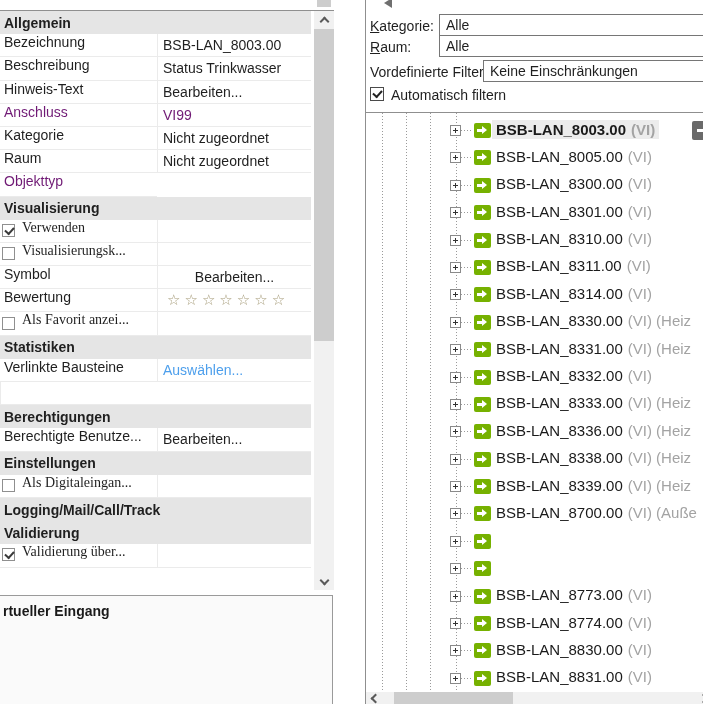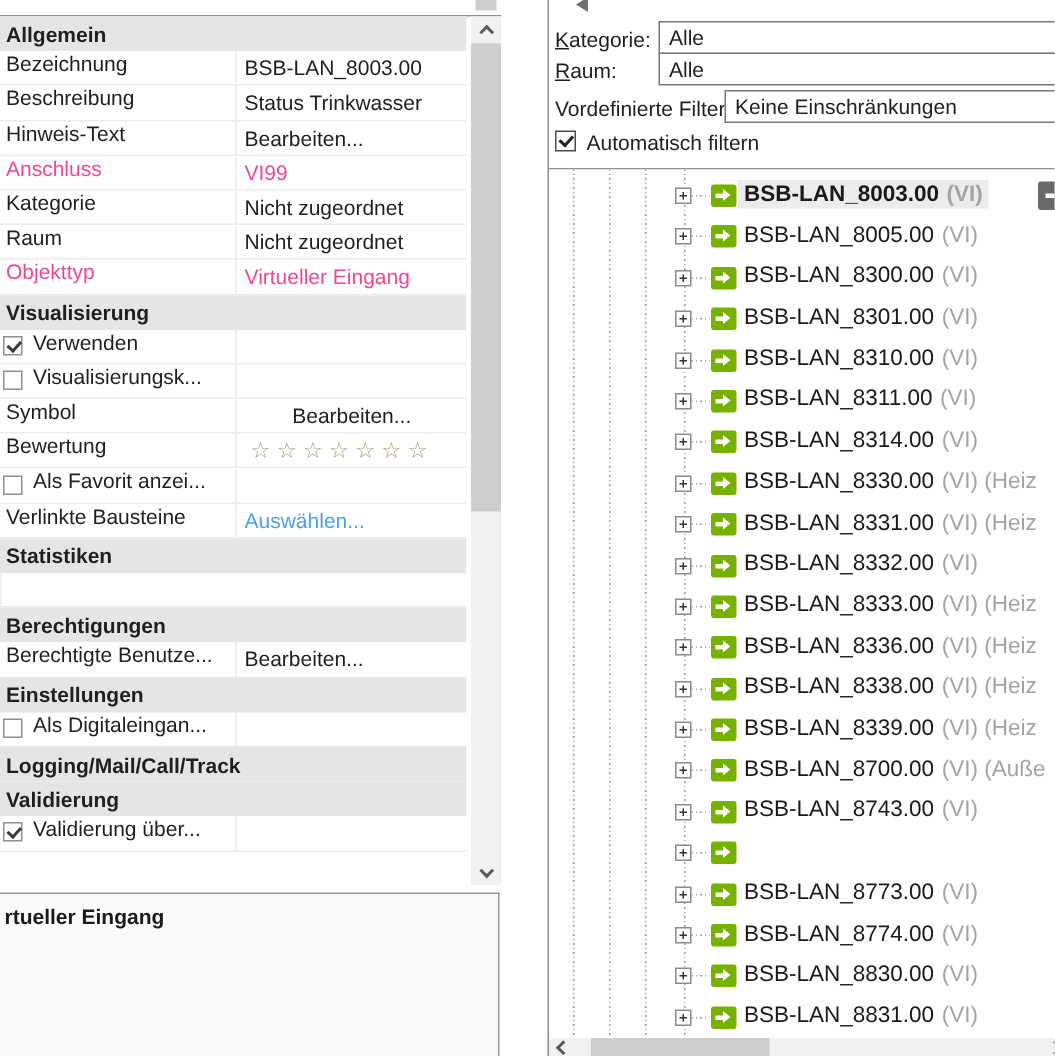--- a/index.html
+++ b/index.html
@@ -15,25 +15,25 @@
   
   .pg-topline{position:absolute;left:0;top:10px;width:334px;height:1px;background:#8f8f8f;}
   .pg-top-artifact{position:absolute;left:317px;top:0;width:14px;height:7px;background:#cdcdcd;}
   #property-grid{position:absolute;left:0;top:11px;width:311px;height:580px;overflow:hidden;background:#fff;}
   .prow{height:23.2px;display:flex;align-items:center;}
   .prow.header{background:#e5e5e5;font-weight:bold;padding-left:4px;}
   .prow .lcell{width:157px;height:100%;display:flex;align-items:flex-start;padding-left:4px;
                border-bottom:1px solid #ebebeb;position:relative;white-space:nowrap;overflow:hidden;}
   .prow .vcell{flex:1;height:100%;display:flex;align-items:center;padding-left:5px;
                border-bottom:1px solid #ebebeb;border-left:1px solid #ebebeb;white-space:nowrap;overflow:hidden;}
-  .prow.disabled .lcell,.prow.disabled .vcell{color:#ec4899;}
+  .prow.disabled .lcell,.prow.disabled .vcell{color:#701a75;}
   .vcell.center{justify-content:center;padding-left:0;}
   .vcell.link{color:var(--link-blue,#4d9fec);}
   .vcell.stars{color:var(--star,#a79d7b);font-size:15px;letter-spacing:4px;padding-left:9px;}
-  .lcell.with-cb{padding-left:22px;}
+  .lcell.with-cb{padding-left:22px;font-family:Liberation Serif, serif;}
   .cb{position:absolute;left:2px;top:50%;margin-top:-7px;width:13px;height:13px;
       border:1px solid #8f8f8f;background:#fff;}
   .cb.checked::after{content:"";position:absolute;left:2px;top:2px;width:7px;height:4px;
       border-left:2px solid #3a3a3a;border-bottom:2px solid #3a3a3a;transform:rotate(-48deg);}
 
   
   .sb-track{background:#f1f1f1;position:absolute;}
   .sb-thumb{background:#cdcdcd;position:absolute;}
   .sb-btn{position:absolute;display:flex;align-items:center;justify-content:center;background:#f1f1f1;}
   .chev{width:7px;height:7px;border-right:2px solid #5a5a5a;border-bottom:2px solid #5a5a5a;}
@@ -148,21 +148,20 @@
     <div class="prow">
       <div class="lcell">
         <span>Raum</span>
       </div>
       <div class="vcell">Nicht zugeordnet</div>
     </div>
     <div class="prow disabled">
       <div class="lcell">
         <span>Objekttyp</span>
       </div>
-      <div class="vcell">Virtueller Eingang</div>
     </div>
     <div class="prow header">
       <span>Visualisierung</span>
     </div>
     <div class="prow">
       <div class="lcell with-cb">
         <span class="cb checked"></span>
         <span>Verwenden</span>
       </div>
       <div class="vcell"></div>
@@ -186,28 +185,28 @@
       </div>
       <div class="vcell stars">☆☆☆☆☆☆☆</div>
     </div>
     <div class="prow">
       <div class="lcell with-cb">
         <span class="cb"></span>
         <span>Als Favorit anzei...</span>
       </div>
       <div class="vcell"></div>
     </div>
+    <div class="prow header">
+      <span>Statistiken</span>
+    </div>
     <div class="prow">
       <div class="lcell">
         <span>Verlinkte Bausteine</span>
       </div>
       <div class="vcell link">Auswählen...</div>
-    </div>
-    <div class="prow header">
-      <span>Statistiken</span>
     </div>
     <div class="prow">
       <div class="vcell"></div>
     </div>
     <div class="prow header">
       <span>Berechtigungen</span>
     </div>
     <div class="prow">
       <div class="lcell">
         <span>Berechtigte Benutze...</span>
@@ -375,21 +374,20 @@
         <div class="trow">
           <span class="hstub"></span>
           <span class="plusbox"></span>
           <span class="vicon"></span>
           <span class="twrap"><span class="tname">BSB-LAN_8700.00</span><span class="tsuffix">(VI) (Auße</span></span>
         </div>
         <div class="trow">
           <span class="hstub"></span>
           <span class="plusbox"></span>
           <span class="vicon"></span>
-          <span class="twrap"><span class="tname">BSB-LAN_8743.00</span><span class="tsuffix">(VI)</span></span>
         </div>
         <div class="trow">
           <span class="hstub"></span>
           <span class="plusbox"></span>
           <span class="vicon"></span>
         </div>
         <div class="trow">
           <span class="hstub"></span>
           <span class="plusbox"></span>
           <span class="vicon"></span>

